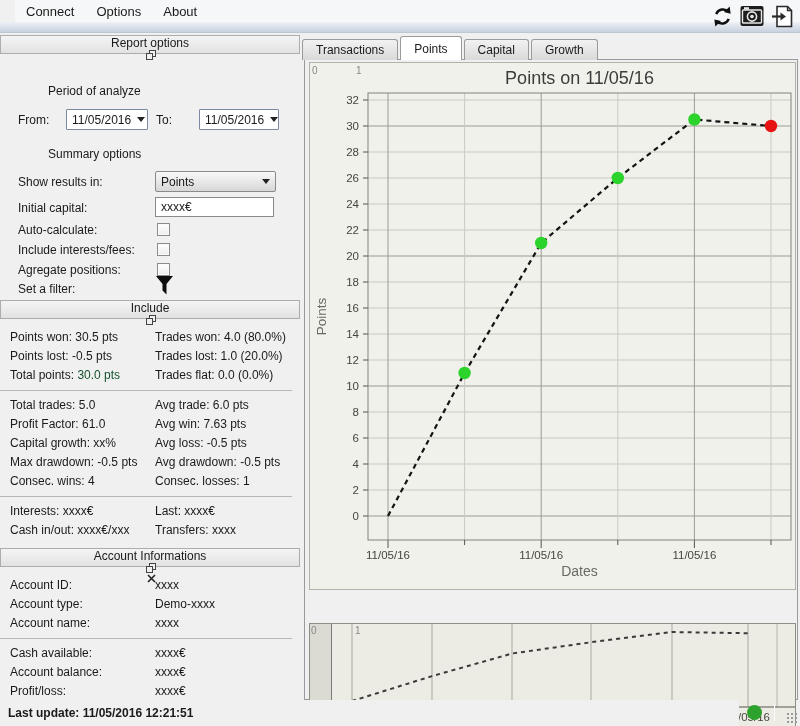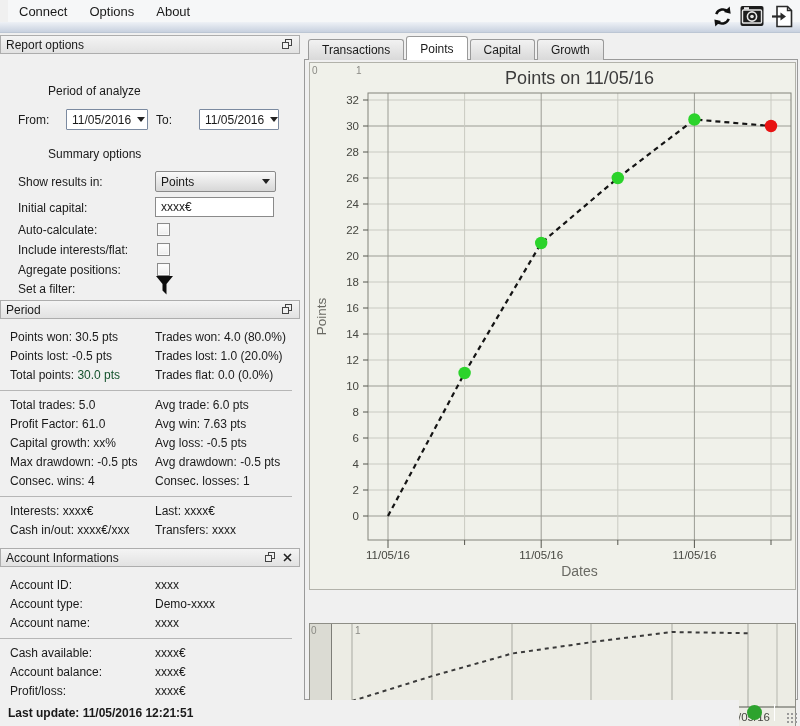--- a/index.html
+++ b/index.html
@@ -3,32 +3,32 @@
 <meta charset="utf-8">
 <style>
   html,body { margin:0; padding:0; background:#dcdcdc; }
   * { box-sizing:border-box; }
   .app {
     position:relative; width:800px; height:726px; margin:0 auto;
     background:#f0f0f0; overflow:hidden;
     font-family:"Liberation Sans", sans-serif; font-size:12px; color:#1a1a1a;
   }
   
-  .menubar { position:absolute; top:0; left:8px; right:0; height:22px; background:#f6f7f8; }
+  .menubar { position:absolute; top:0; left:15px; right:0; height:22px; background:#f6f7f8; }
   .menu-item { display:inline-block; padding:4px 11px 3px 11px; font-size:13px; cursor:default; }
   .gradband { position:absolute; top:22px; left:0; right:0; height:11px;
     background:linear-gradient(#eef1f6,#c8d1df); border-bottom:1px solid #bcc6d4; }
   .toolbar-icons { position:absolute; top:4px; right:6px; display:flex; gap:6px; align-items:center; z-index:9; }
   .tb-icon { width:24px; height:24px; display:flex; align-items:center; justify-content:center; }
 
   
   .dock { position:absolute; left:0; width:300px; background:#f0f0f0; }
   .dock-title {
     height:19px; border:1px solid #adadad; background:linear-gradient(#f4f4f4,#e2e2e2);
-    display:flex; align-items:center; padding:0 5px; font-size:12px;
+    display:flex; align-items:center; padding:0 5px; font-size:12px;flex-direction:column;
   }
   .dock-title .t { flex:1; }
   .titlebtn { width:14px; height:13px; display:flex; align-items:center; justify-content:center; margin-left:3px; }
   .dock-body { position:relative; }
 
   .lbl { position:absolute; white-space:nowrap; }
   .combo {
     position:absolute; height:21px; border:1px solid #7b8aa0; background:#fff;
     display:flex; align-items:center; padding:0 5px; border-radius:1px;
   }
@@ -44,21 +44,21 @@
   
   .srow { padding-left:10px; line-height:19px; white-space:nowrap; overflow:hidden; }
   .scell { display:inline-block; vertical-align:top; }
   .scell.c0 { width:145px; overflow:hidden; white-space:nowrap; }
   .em { color:#14532d; }
   .hsep { border-top:1px solid #b6b6b6; margin:5px 8px 5px 0; }
   .pad-top { padding-top:9px; }
 
   
   .main { position:absolute; left:302px; top:33px; width:498px; height:669px; }
-  .tabbar { position:absolute; top:4px; left:6px; height:23px; display:flex; align-items:flex-end; z-index:3; }
+  .tabbar { position:absolute; top:4px; left:0; height:23px; display:flex; align-items:flex-end; z-index:3; }
   .tab {
     height:21px; padding:0 13px; display:flex; align-items:center;
     background:linear-gradient(#f2f2f2,#d9d9d9); border:1px solid #9a9a9a; border-bottom:none;
     border-top-left-radius:3px; border-top-right-radius:3px; margin-right:2px; font-size:12px; cursor:default;
   }
   .tab.active { height:24px; background:#ffffff; position:relative; z-index:4; }
   .tab-frame {
     position:absolute; top:26px; left:2px; width:494px; height:641px;
     border:1px solid #9a9a9a; background:#f0f0f0;
   }
@@ -149,38 +149,38 @@
         <span class="cval">Points</span>
         <span class="arrow-down"></span>
       </div>
 
       <span class="lbl" style="left:18px; top:147px;">Initial capital:</span>
       <input class="textinput" style="left: 155px; top: 143px; width: 119px;" readonly="" value="xxxx€">
 
       <span class="lbl" style="left:18px; top:169px;">Auto-calculate:</span>
       <span class="cb" style="left:157px; top:169px;"></span>
 
-      <span class="lbl" style="left:18px; top:189px;">Include interests/flat:</span>
+      <span class="lbl" style="left:18px; top:189px;">Include interests/fees:</span>
       <span class="cb" style="left:157px; top:189px;"></span>
 
       <span class="lbl" style="left:18px; top:209px;">Agregate positions:</span>
       <span class="cb" style="left:157px; top:209px;"></span>
 
       <span class="lbl" style="left:18px; top:228px;">Set a filter:</span>
       <span style="position:absolute; left:155px; top:221px;">
         <svg width="19" height="21" viewBox="0 0 19 21">
             <path d="M1,1 H18 L11.5,9 V19.5 L7.5,15.5 V9 Z" fill="#0d0d0d"></path>
           </svg>
       </span>
     </div>
   </section>
 
   <section class="dock" style="top:300px; height:246px;">
     <div class="dock-title">
-      <span class="t">Period</span>
+      <span class="t">Include</span>
       <span class="titlebtn">
         <svg width="11" height="11" viewBox="0 0 11 11">
             <rect x="3.5" y="0.5" width="6" height="6" fill="#f0f0f0" stroke="#444"></rect>
             <rect x="0.5" y="3.5" width="6" height="6" fill="#f0f0f0" stroke="#444"></rect>
           </svg>
       </span>
     </div>
     <div class="dock-body pad-top" id="summary-body">
         <div class="srow"><span class="scell c0">Points won: 30.5 pts</span><span class="scell c1">Trades won: 4.0 (80.0%)</span></div>
         <div class="srow"><span class="scell c0">Points lost: -0.5 pts</span><span class="scell c1">Trades lost: 1.0 (20.0%)</span></div>

